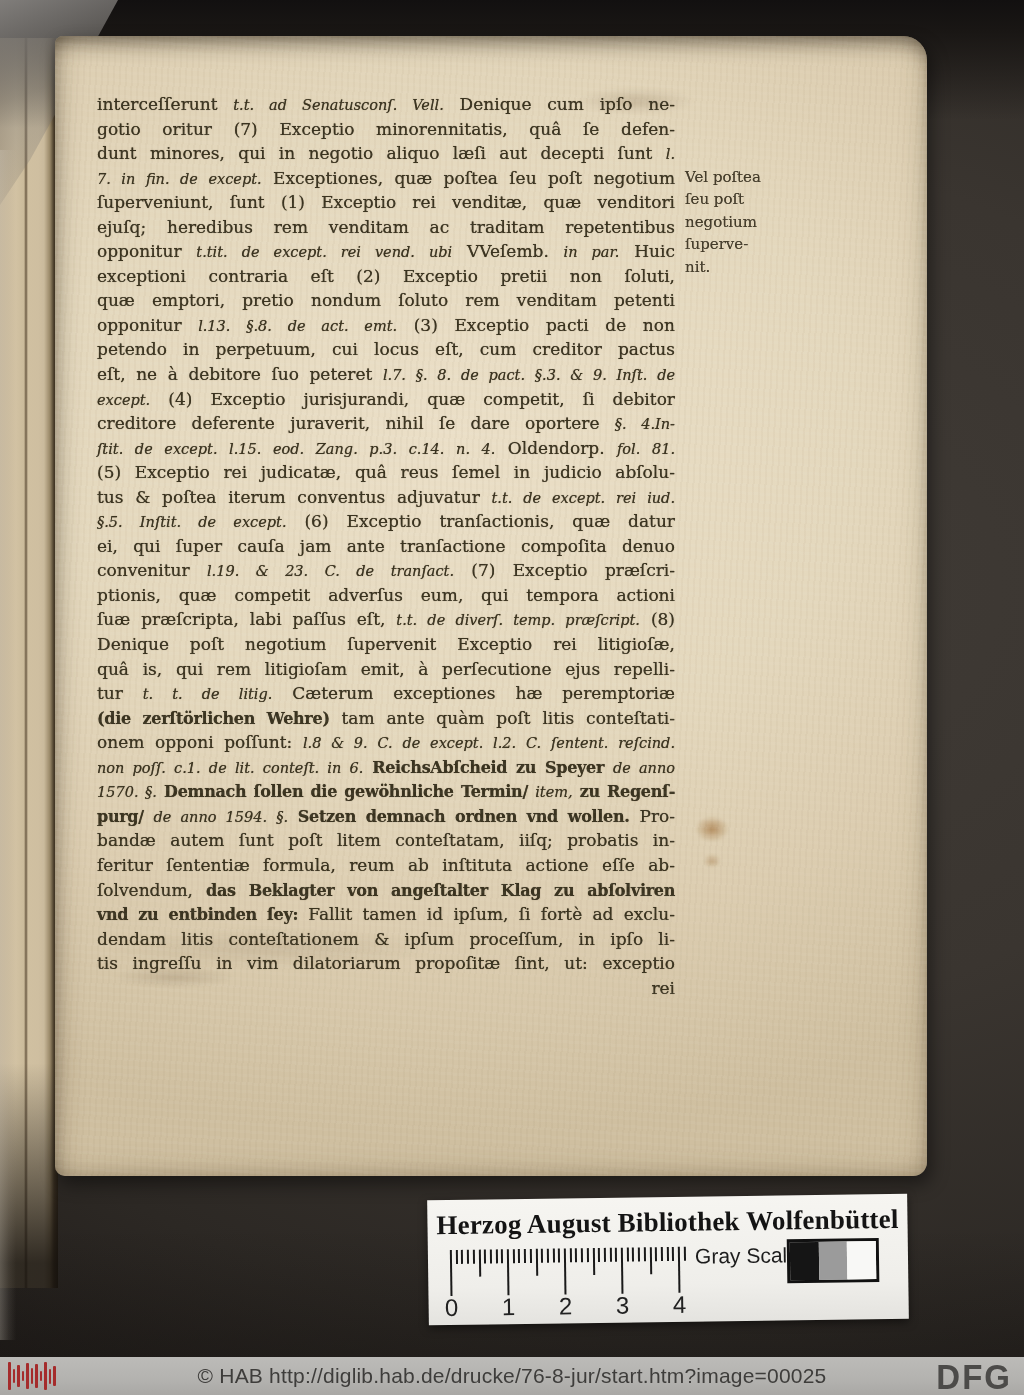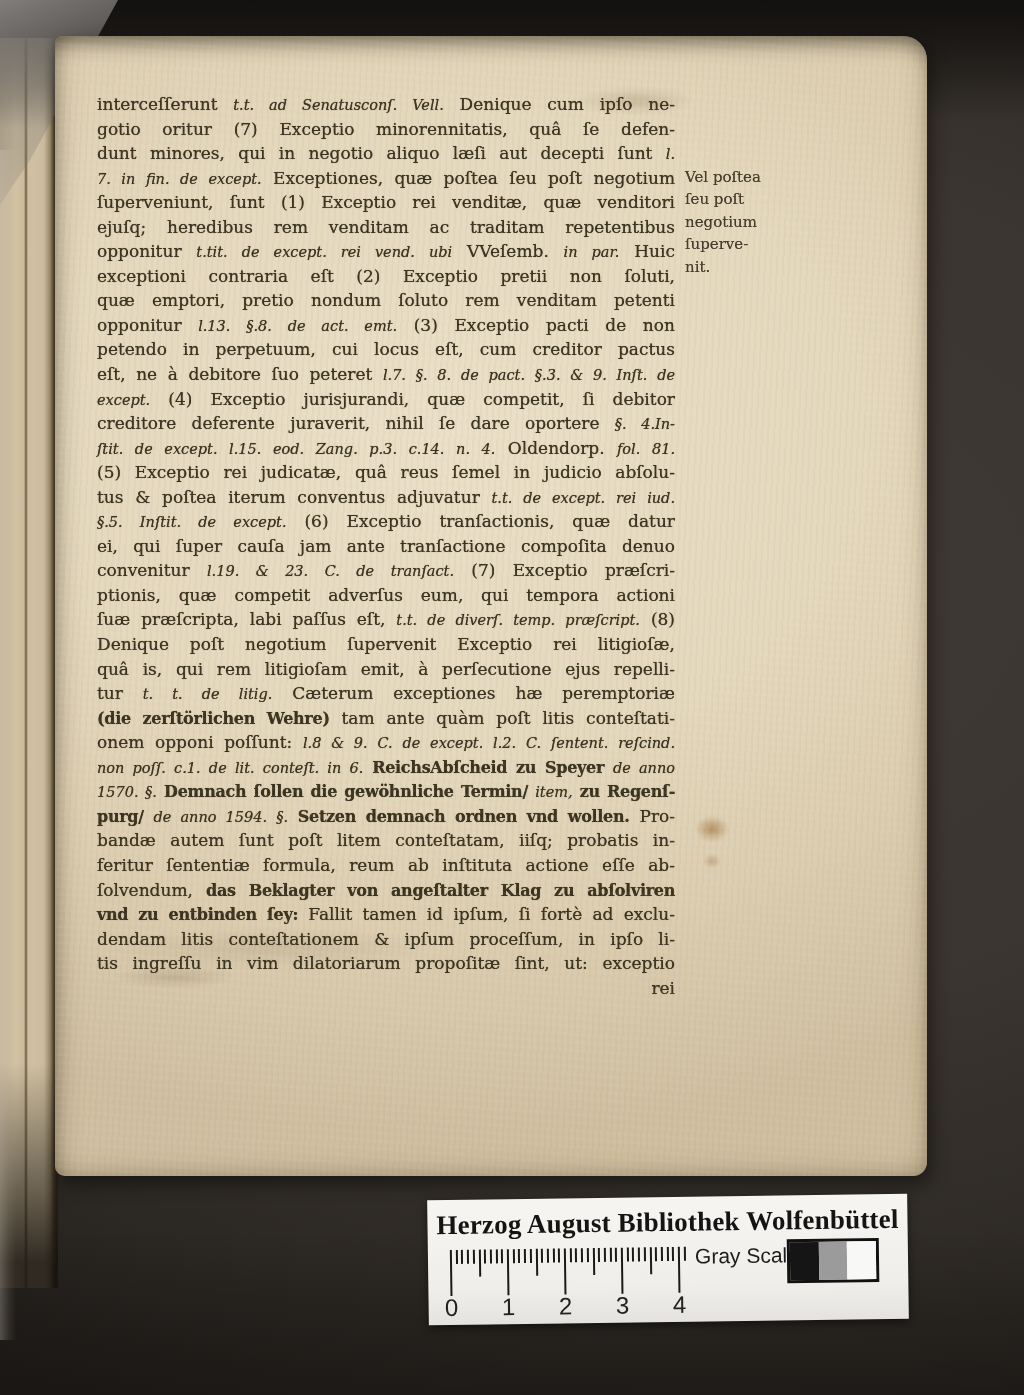--- a/index.html
+++ b/index.html
@@ -250,14 +250,31 @@
         </div>
     </div>
     <div id="gray-scale-label">Gray Scale</div>
     <div id="gray-swatches">
         <div class="swatch" style="background: rgb(21, 21, 21);"></div>
         <div class="swatch" style="background: rgb(155, 155, 155);"></div>
         <div class="swatch" style="background: rgb(248, 248, 246);"></div>
       </div>
   </div>
 
+  <div id="footer">
+    <div id="hab-logo">
+        <div class="hbar" style="height: 28px; width: 3px;"></div>
+        <div class="hbar" style="height: 14px; width: 2px;"></div>
+        <div class="hbar" style="height: 22px; width: 3px;"></div>
+        <div class="hbar" style="height: 10px; width: 2px;"></div>
+        <div class="hbar" style="height: 26px; width: 3px;"></div>
+        <div class="hbar" style="height: 16px; width: 2px;"></div>
+        <div class="hbar" style="height: 24px; width: 3px;"></div>
+        <div class="hbar" style="height: 10px; width: 2px;"></div>
+        <div class="hbar" style="height: 28px; width: 3px;"></div>
+        <div class="hbar" style="height: 15px; width: 2px;"></div>
+        <div class="hbar" style="height: 20px; width: 3px;"></div>
+      </div>
+    <div id="copyright-text">© HAB http://diglib.hab.de/drucke/76-8-jur/start.htm?image=00025</div>
+    <div id="dfg-logo">DFG</div>
+  </div>
 
 </div>
 
 </body></html>

